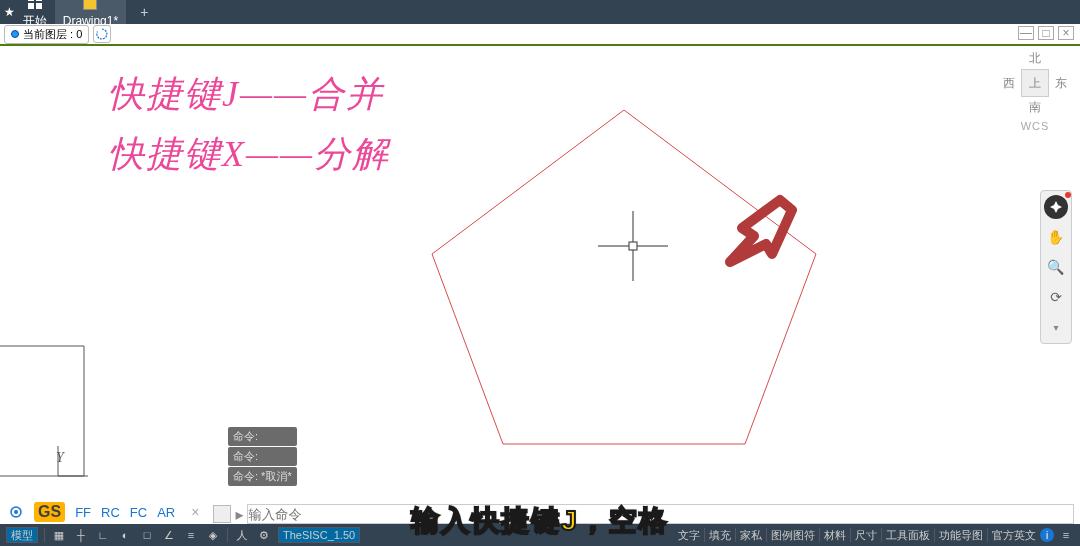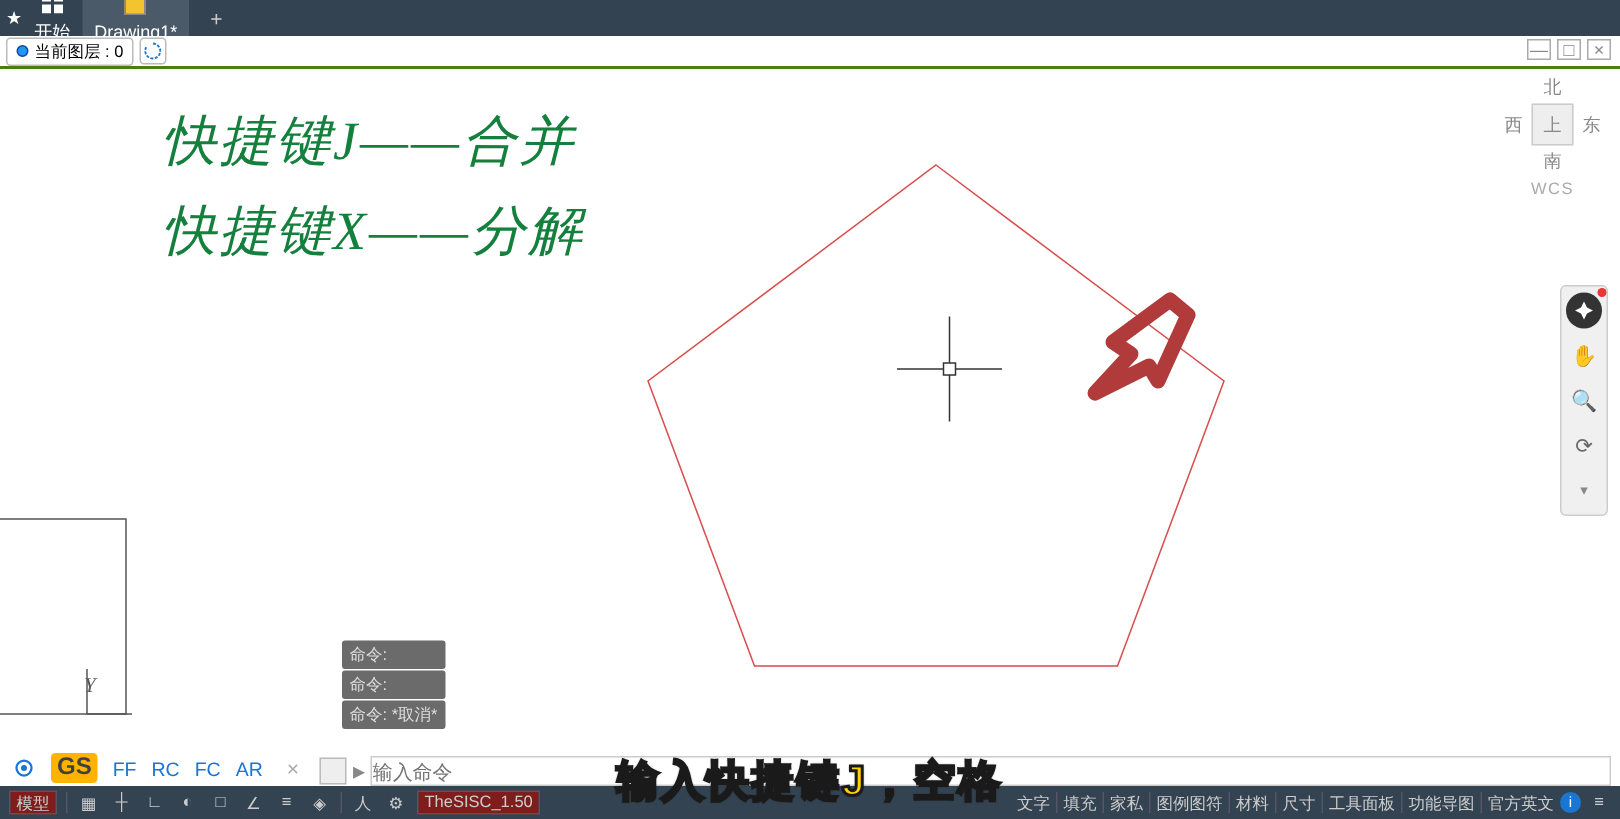--- a/index.html
+++ b/index.html
@@ -17,21 +17,21 @@
 .layer-lb { width: 8px; height: 8px; border-radius: 50%; background: #2196f3; border: 1px solid #0d47a1; }
 .layer-spin { width: 18px; height: 18px; border: 1px solid #bbb; border-radius: 3px; display:flex; align-items:center; justify-content:center; }
 .layer-spin svg { width:12px; height:12px; }
 
 .winctrl { position:absolute; right:6px; top:2px; display:flex; gap:4px; font-size:12px; color:#888; }
 .winctrl span { width:16px; height:14px; border:1px solid #aaa; display:flex; align-items:center; justify-content:center; cursor:pointer; }
 
 .canvas { position: absolute; top: 46px; left: 0; right: 0; bottom: 44px; background: #fff; }
 .canvas svg { width: 100%; height: 100%; }
 
-.annot { position: absolute; font-family: "KaiTi","STKaiti",serif; color: #15803d; font-size: 36px; font-style: italic; letter-spacing: 2px; }
+.annot { position: absolute; font-family: "KaiTi","STKaiti",serif; color: #ec4899; font-size: 36px; font-style: italic; letter-spacing: 2px; }
 .annot1 { left: 108px; top: 70px; }
 .annot2 { left: 108px; top: 130px; }
 
 .axis-label { position:absolute; left:56px; top:450px; font-family:serif; font-style:italic; font-size:14px; color:#555; }
 
 .viewcube { position: absolute; right: 10px; top: 48px; width: 70px; text-align: center; color: #888; font-size: 12px; }
 .viewcube .row { display:flex; justify-content:center; gap:6px; margin:2px 0; align-items:center;}
 .viewcube .face { width:28px; height:28px; background:#eee; border:1px solid #ccc; display:flex; align-items:center; justify-content:center; }
 .viewcube .wcs { margin-top:4px; color:#aaa; font-size:11px; letter-spacing:1px;}
 
@@ -47,21 +47,21 @@
 .cmd-area{position:absolute;left:0;right:0;bottom:22px;height:40px;display:flex;align-items:flex-end;}
 .cmd-tabs{display:flex;align-items:center;gap:10px;padding:2px 8px;font-size:13px;}
 .ct-badge{background:#ffb300;color:#404040;padding:1px 4px;border-radius:3px;font-weight:bold;font-size:16px;}
 .ct-item{color:#1976d2;}
 .cmd-close{color:#aaa;margin-left:6px;font-size:14px;}
 .cmd-input-row{display:flex;align-items:center;gap:4px;flex:1;padding:0 6px;}
 .cmd-ic{width:18px;height:18px;background:#eee;border:1px solid #bbb;}
 .cmd-input{flex:1;height:20px;border:1px solid #ccc;background:#fff;}
 
 .statusbar{position:absolute;left:0;right:0;bottom:0;height:22px;background:#344351;display:flex;align-items:center;padding:0 6px;gap:6px;color:#ccc;font-size:11px;}
-.sb-btn{padding:0 4px;height:16px;display:flex;align-items:center;border:1px solid #556;background:#7f1d1d;}
+.sb-btn{padding:0 4px;height:16px;display:flex;align-items:center;border:1px solid #556;background:#0369a1;}
 .sb-sep{width:1px;height:14px;background:#556;}
 .sb-ico{width:16px;height:16px;display:flex;align-items:center;justify-content:center;}
 .sb-right{margin-left:auto;display:flex;gap:4px;align-items:center;}
 .sb-info{width:14px;height:14px;border-radius:50%;background:#1976d2;color:#fff;display:flex;align-items:center;justify-content:center;font-size:10px;}
 
 .caption{position:absolute;left:50%;bottom:6px;transform:translateX(-50%);font-size:28px;font-weight:bold;color:#ffd400;-webkit-text-stroke:2px #1a1a1a;text-shadow:0 0 2px #000;z-index:50;letter-spacing:2px;white-space:nowrap;}
 
 .big-arrow{position:absolute;left:710px;top:192px;}
 </style>
 </head>

